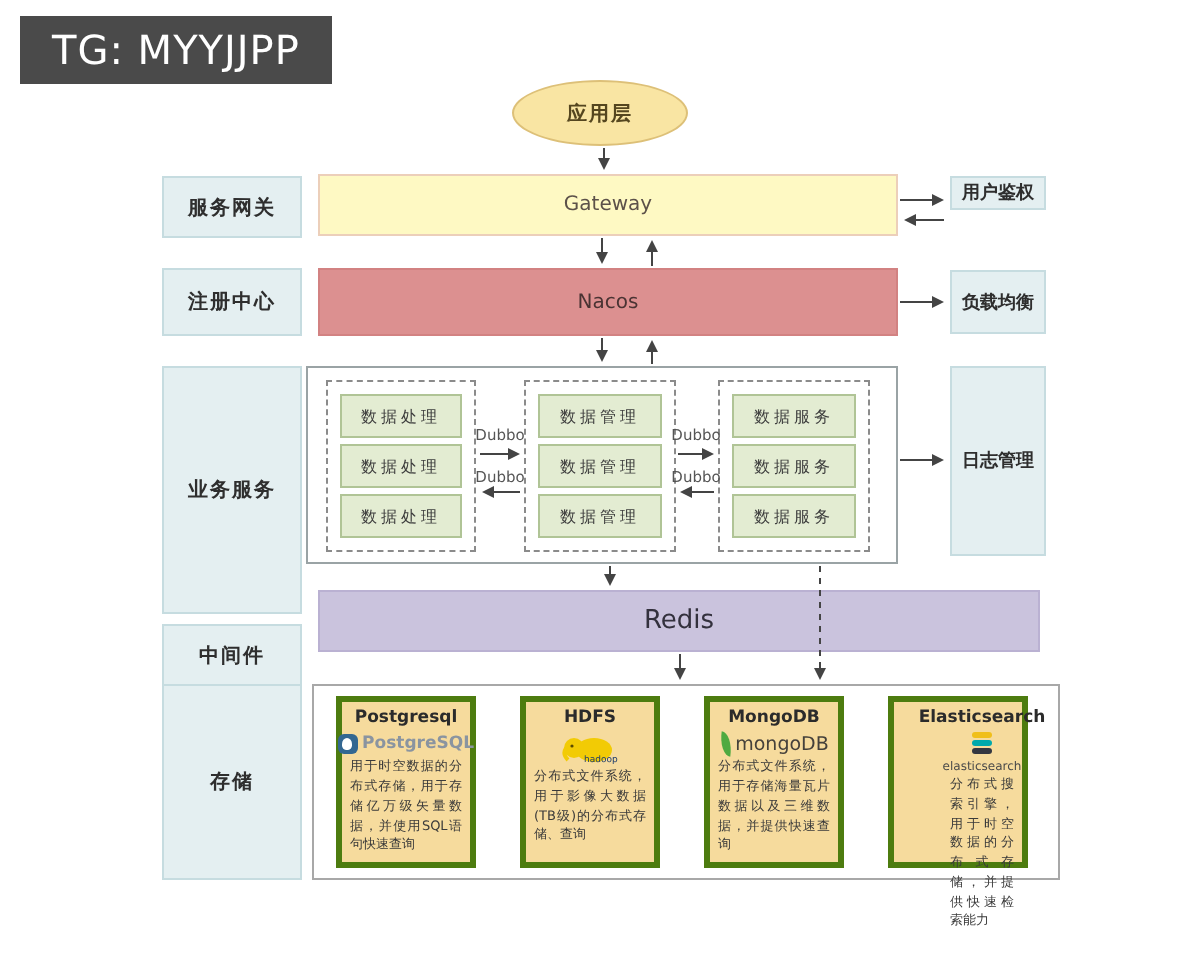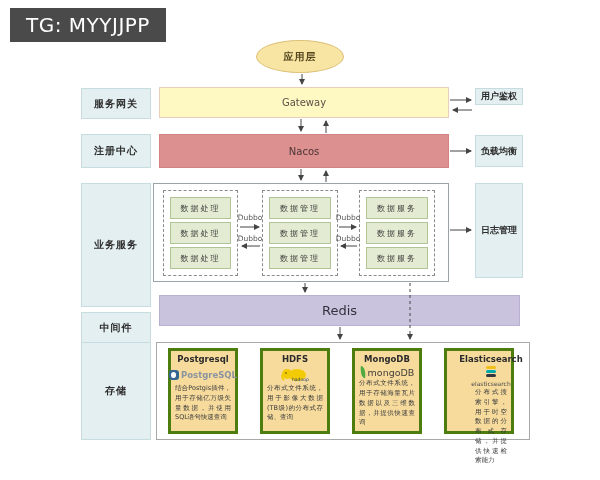--- a/index.html
+++ b/index.html
@@ -123,21 +123,21 @@
   <div class="abs side-label lbl-right" style="top:183px;height:95px;">日志管理</div>
 
   <div class="abs sto-outer"></div>
 
   <div class="abs card" style="left:168px;">
     <div class="card-title">Postgresql</div>
     <div class="card-logo">
       <span class="pg-icon"></span>
       <span class="pg-text">PostgreSQL</span>
     </div>
-    <div class="card-desc">结合Postgis插件，用于存储亿万级矢量数据，并使用SQL语句快速查询</div>
+    <div class="card-desc">用于时空数据的分布式存储，用于存储亿万级矢量数据，并使用SQL语句快速查询</div>
   </div>
 
   <div class="abs card" style="left:260px;">
     <div class="card-title">HDFS</div>
     <div class="card-logo">
       <svg width="30" height="16" viewBox="0 0 30 16">
         <ellipse cx="17" cy="8" rx="9" ry="6" fill="#f2cb05"></ellipse>
         <circle cx="7" cy="7" r="5" fill="#f2cb05"></circle>
         <path d="M3,7 q-2,3 1,6" stroke="#f2cb05" stroke-width="2" fill="none"></path>
         <circle cx="6" cy="6" r="0.8" fill="#5a4a00"></circle>

